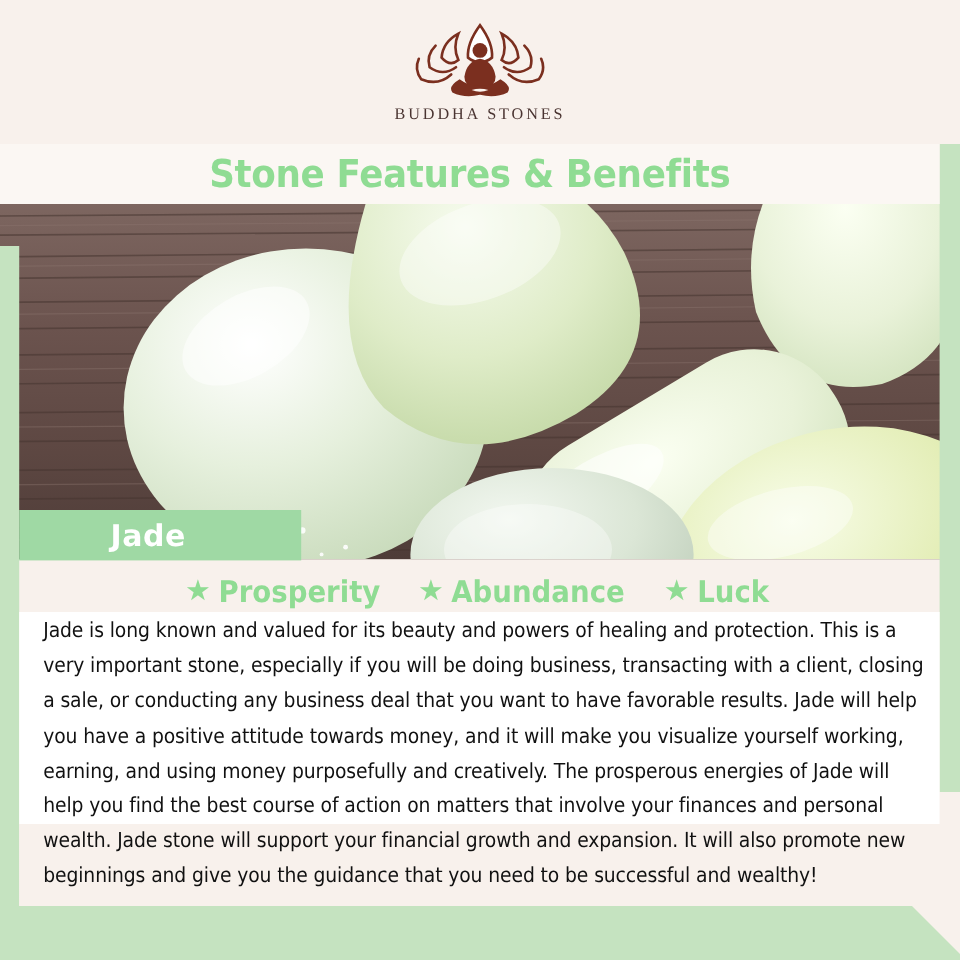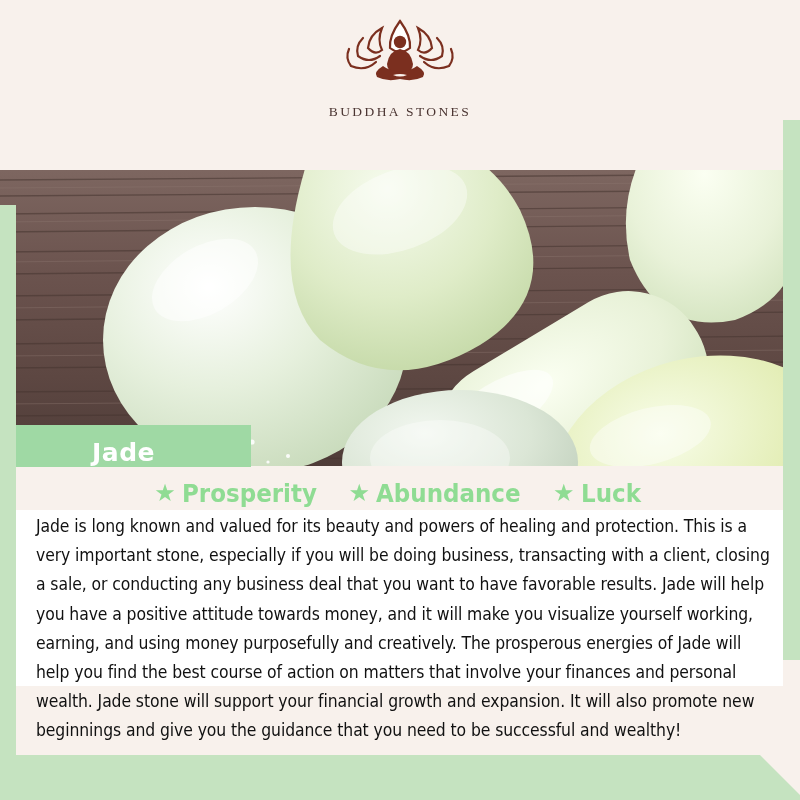--- a/index.html
+++ b/index.html
@@ -31,21 +31,21 @@
     position:absolute; left:0; bottom:0; width:800px; height:45px;
     background:#c5e3c0;
     clip-path: polygon(0 0, 760px 0, 800px 40px, 800px 100%, 0 100%);
     z-index:4;
   }
 
   
   .header{
     position:absolute; top:0; left:0; width:800px; height:120px;
     background:#f8f1ec; z-index:7;
-    display:flex; flex-direction:column; align-items:center; justify-content:space-between;
+    display:flex; flex-direction:column; align-items:center; justify-content:flex-start;
     padding-top:16px;
   }
   .logo-mark{ width:118px; height:66px; display:block; }
   .logo-word{
     margin-top:5px;
     font-family:"Liberation Serif", serif;
     font-size:13.5px; letter-spacing:2.4px; color:#4a3431; font-weight:400;
   }
 
   
@@ -66,21 +66,21 @@
   .photo{
     position:absolute; top:170px; left:0; width:800px; height:296px;
     z-index:2; overflow:hidden; background:#6a5550;
   }
   .photo svg{ display:block; width:800px; height:296px; }
 
   
   .jade-band{
     position:absolute; top:425px; left:16px; width:235px; height:42px;
     background:#9fd9a4; z-index:7;
-    display:flex; align-items:flex-end;
+    display:flex; align-items:center;
   }
   .jade-text{
     margin-left:76px;
     color:#ffffff; font-size:25px; font-weight:bold;
     font-family:"DejaVu Sans", sans-serif;
     letter-spacing:0.5px;
   }
 
   
   .benefits{
@@ -234,20 +234,23 @@
         <path d="M59 33 Q70 35 72 48 Q72 55 64 57 L54 57 Q46 55 46 48 Q48 35 59 33 Z"></path>
         <path d="M42 50 Q32 56 36 61 Q46 66 59 63 Q72 66 82 61 Q86 56 76 50 Q68 56 59 55 Q50 56 42 50 Z"></path>
       </g>
       <g fill="#fbf4ef">
         <path d="M52 59 Q59 62 66 59 Q59 57 52 59 Z"></path>
       </g>
     </svg>
     <div class="logo-word">BUDDHA STONES</div>
   </div>
 
+  <div class="title-band">
+    <div class="title-text">Stone Features &amp; Benefits</div>
+  </div>
 
   <div class="jade-band">
     <span class="jade-text">Jade</span>
   </div>
 
   <div class="benefits">
     <div class="benefit">
       <span class="star">★</span>
       <span class="benefit-label">Prosperity</span>
     </div>

